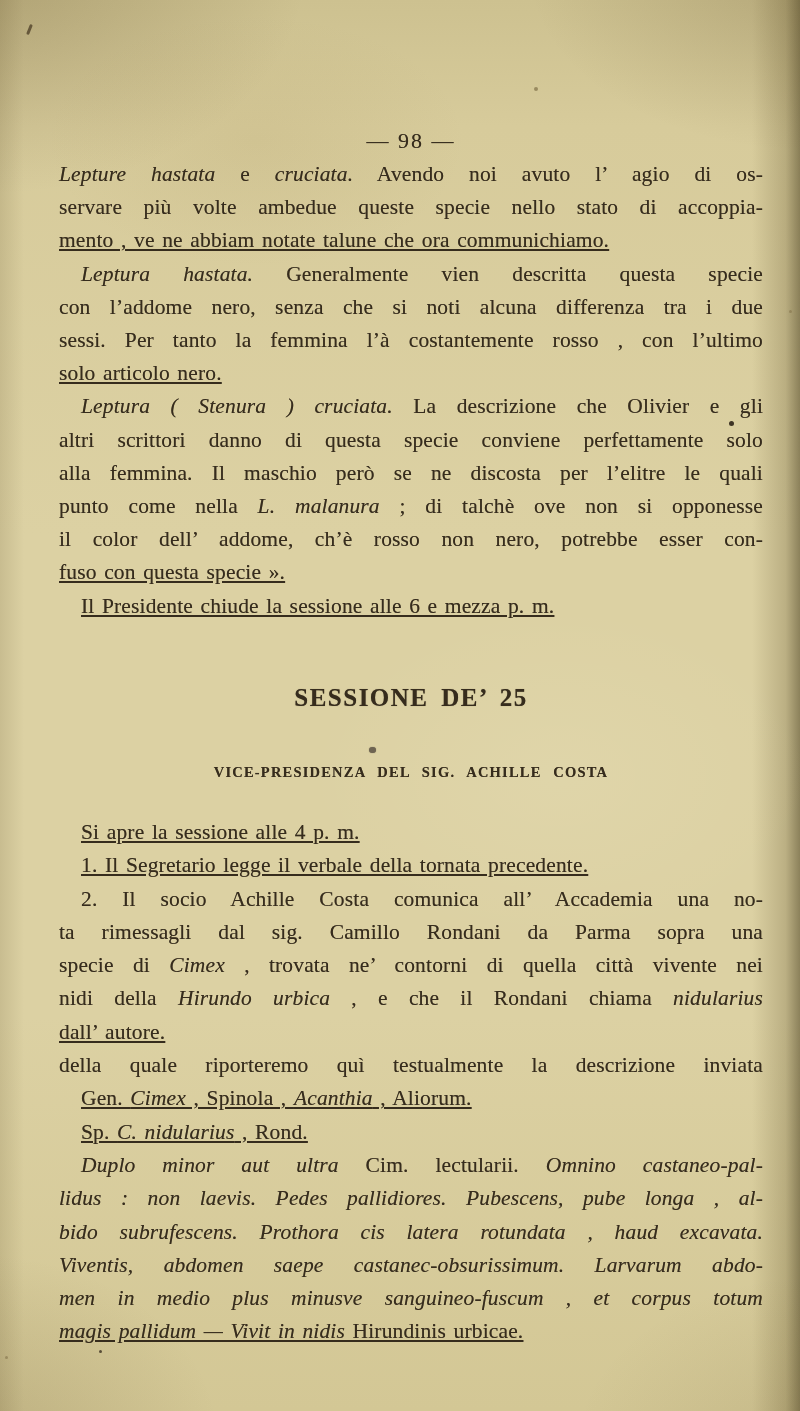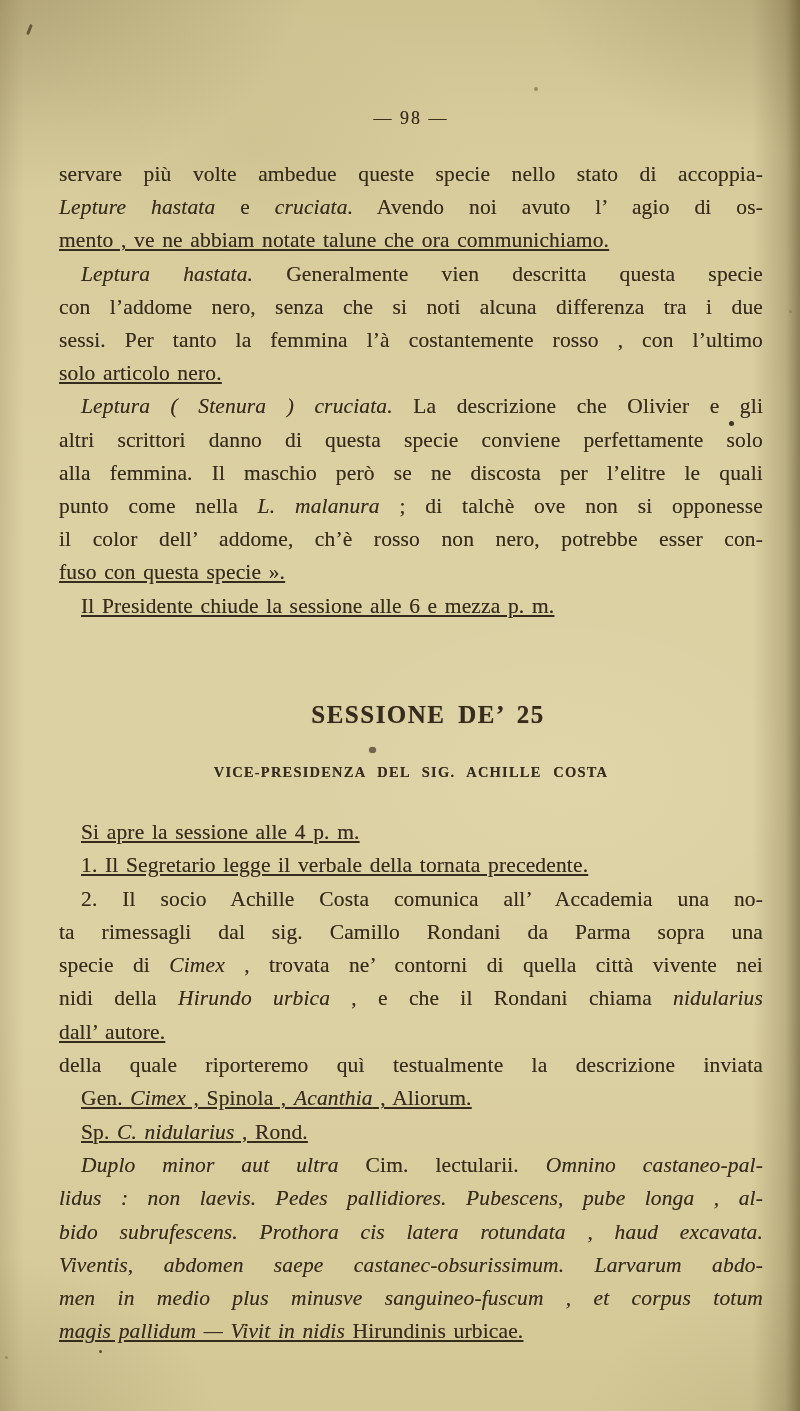--- a/index.html
+++ b/index.html
@@ -16,42 +16,42 @@
       radial-gradient(ellipse 420px 300px at 103% 103%, rgba(88,70,34,0.12), rgba(88,70,34,0) 60%),
       radial-gradient(ellipse 300px 180px at 32% 10%, rgba(146,122,66,0.10), rgba(146,122,66,0) 70%),
       radial-gradient(ellipse 360px 240px at 70% 55%, rgba(255,250,225,0.10), rgba(255,250,225,0) 70%),
       linear-gradient(90deg, rgba(80,64,28,0.14) 0%, rgba(80,64,28,0) 3%),
       linear-gradient(90deg, rgba(70,56,18,0) 94%, rgba(70,56,18,0.22) 98.2%, rgba(52,42,12,0.48) 100%),
       linear-gradient(180deg, #cdc190 0%, #d7cb9b 9%, #dcd1a3 38%, #dcd1a3 72%, #d3c795 100%);
   }
   .page { position: absolute; inset: 0; }
 
   .page-number {
-    position: absolute; top: 108px; left: 59px; width: 704px;
-    text-align: center; font-size: 18px; letter-spacing: 2px;
+    position: absolute; top: 128px; left: 59px; width: 704px;
+    text-align: center; font-size: 22px; letter-spacing: 2px;
     text-shadow: 0 0 0.6px rgba(54,44,29,0.55);
   }
 
   .text-block {
     position: absolute; left: 59px; width: 704px;
     font-size: 21.5px; line-height: 33.2px;
     letter-spacing: 0.15px; word-spacing: 2px;
     text-shadow: 0 0 0.6px rgba(54,44,29,0.5);
   }
   .block-a { top: 158px; }
   .block-b { top: 816px; line-height: 33.3px; }
 
   .line { white-space: normal; }
   .line.justify { text-align: justify; text-align-last: justify; }
   .line.left { text-align: left; text-decoration: underline; }
   .line.indent { padding-left: 22px; }
   .it { font-style: italic; }
 
   .session-heading {
-    position: absolute; top: 684px; left: 59px; width: 704px; margin: 17px;
+    position: absolute; top: 684px; left: 59px; width: 704px; margin: 0;
     text-align: center; font-size: 25px; font-weight: 700;
     letter-spacing: 1.5px; word-spacing: 5px;
     text-shadow: 0 0 0.7px rgba(54,44,29,0.6);
   }
   .ornament-dot {
     position: absolute; left: 369px; top: 747px;
     width: 7px; height: 6px; border-radius: 50%;
     background: #6e6452; box-shadow: 0 0 1px rgba(90,80,60,0.8);
   }
   .session-subheading {
@@ -81,22 +81,22 @@
   <span class="speck speck-slash"></span>
   <span class="speck speck-top"></span>
   <span class="speck speck-mid"></span>
   <span class="speck speck-right"></span>
   <span class="speck speck-magis"></span>
   <span class="speck speck-bottomleft"></span>
 
   <div class="page-number">— 98 —</div>
 
   <div class="text-block block-a">
+      <div class="line justify"><span class="it">Lepture hastata</span><span> e </span><span class="it">cruciata.</span><span> Avendo noi avuto l’ agio di os-</span></div>
       <div class="line justify"><span>servare più volte ambedue queste specie nello stato di accoppia-</span></div>
-      <div class="line justify"><span class="it">Lepture hastata</span><span> e </span><span class="it">cruciata.</span><span> Avendo noi avuto l’ agio di os-</span></div>
       <div class="line left"><span>mento , ve ne abbiam notate talune che ora communichiamo.</span></div>
       <div class="line justify indent"><span class="it">Leptura hastata.</span><span> Generalmente vien descritta questa specie</span></div>
       <div class="line justify"><span>con l’addome nero, senza che si noti alcuna differenza tra i due</span></div>
       <div class="line justify"><span>sessi. Per tanto la femmina l’à costantemente rosso , con l’ultimo</span></div>
       <div class="line left"><span>solo articolo nero.</span></div>
       <div class="line justify indent"><span class="it">Leptura ( Stenura ) cruciata.</span><span> La descrizione che Olivier e gli</span></div>
       <div class="line justify"><span>altri scrittori danno di questa specie conviene perfettamente solo</span></div>
       <div class="line justify"><span>alla femmina. Il maschio però se ne discosta per l’elitre le quali</span></div>
       <div class="line justify"><span>punto come nella </span><span class="it">L. malanura</span><span> ; di talchè ove non si opponesse</span></div>
       <div class="line justify"><span>il color dell’ addome, ch’è rosso non nero, potrebbe esser con-</span></div>

